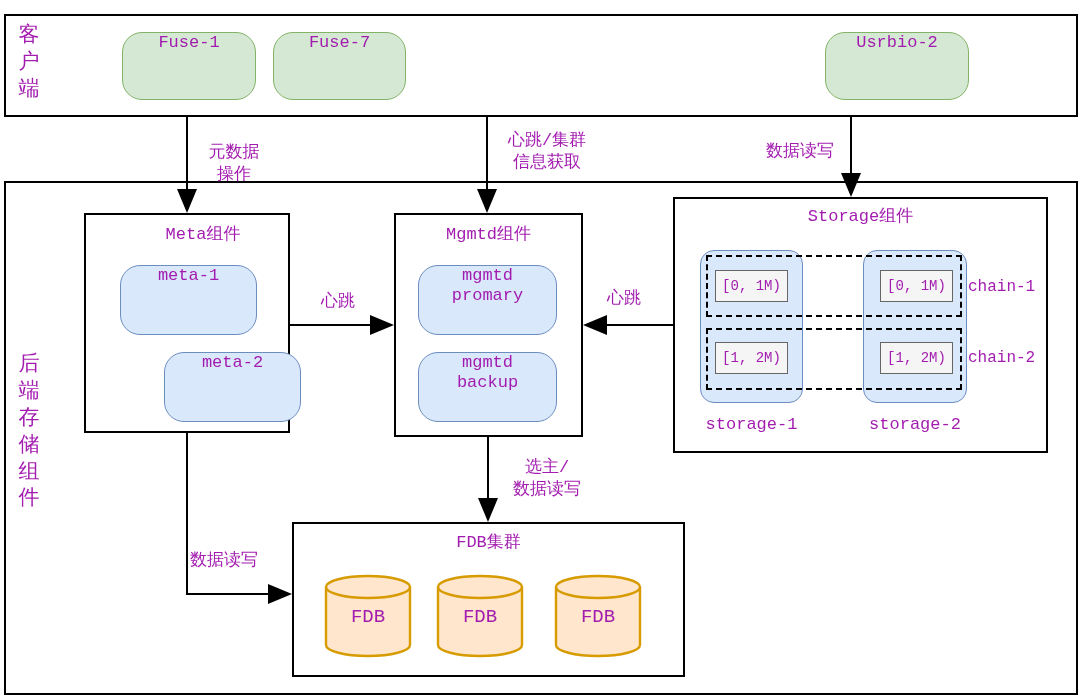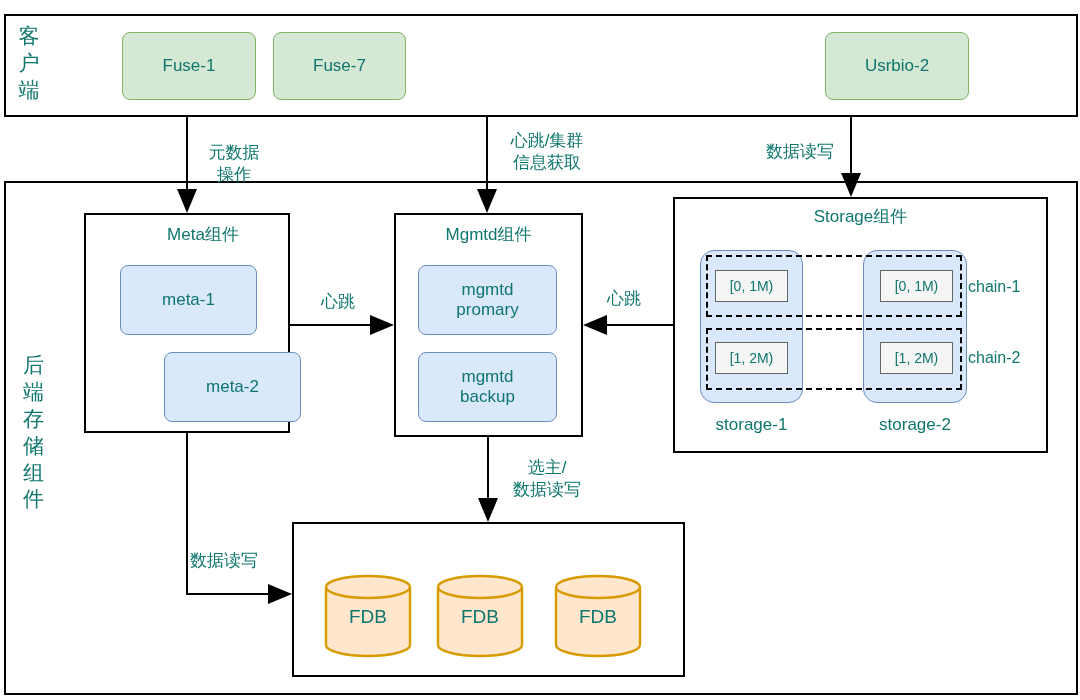--- a/index.html
+++ b/index.html
@@ -1,30 +1,30 @@
 <!DOCTYPE html>
 <html><head>
 <meta charset="utf-8">
 <style>
   html,body{margin:0;padding:0;background:#ffffff;}
   #canvas{
     position:relative;width:1080px;height:700px;background:#ffffff;
-    font-family:Liberation Sans, sans-serif;color:#0f766e;
+    font-family:Liberation Mono, monospace;color:#a21caf;
     overflow:hidden;
   }
   .band{position:absolute;border:2px solid #000;background:#fff;box-sizing:border-box;}
   .v-label{
     position:absolute;font-size:21px;line-height:1.28;font-weight:500;
     width:30px;text-align:center;word-break:break-all;letter-spacing:0;
   }
   .comp{position:absolute;border:2px solid #000;background:#fff;box-sizing:border-box;}
   .comp-title{position:absolute;font-size:17px;text-align:center;line-height:24px;}
   .node{
-    position:absolute;border-radius:8px;box-sizing:border-box;
-    display:flex;align-items:center;justify-content:center;
+    position:absolute;border-radius:20px;box-sizing:border-box;
+    display:flex;justify-content:center;
     font-size:17px;text-align:center;line-height:1.2;
   }
   .node-green{background:#d5e8d4;border:1.5px solid #82b366;}
   .node-blue{background:#dae8fc;border:1.5px solid #6c8ebf;}
   .storage-server{
     position:absolute;background:#dae8fc;border:1.5px solid #6c8ebf;
     border-radius:14px;box-sizing:border-box;
   }
   .dashed-chain{
     position:absolute;border:2.5px dashed #000;background:transparent;
@@ -56,21 +56,21 @@
     <span>Fuse-1</span>
   </div>
   <div class="node node-green" style="left:273px;top:32px;width:133px;height:68px;">
     <span>Fuse-7</span>
   </div>
   <div class="node node-green" style="left:825px;top:32px;width:144px;height:68px;">
     <span>Usrbio-2</span>
   </div>
 
   <div class="band" style="left:4px;top:181px;width:1074px;height:514px;"></div>
-  <div class="v-label" style="left:14px;top:352px;text-align:right;">后端存储组件</div>
+  <div class="v-label" style="left:14px;top:352px;">后端存储组件</div>
 
   <div class="comp" style="left:84px;top:213px;width:206px;height:220px;"></div>
   <div class="comp-title" style="left:84px;top:223px;width:238px;">Meta组件</div>
   <div class="node node-blue" style="left:120px;top:265px;width:137px;height:70px;">
     <span>meta-1</span>
   </div>
   <div class="node node-blue" style="left:120px;top:352px;width:137px;height:70px;margin-left:44px;">
     <span>meta-2</span>
   </div>
 
@@ -111,20 +111,21 @@
     <span>[1, 2M)</span>
   </div>
 
   <div class="plain-label" style="left:968px;top:277px;width:76px;text-align:left;font-size:16px;">chain-1</div>
   <div class="plain-label" style="left:968px;top:348px;width:76px;text-align:left;font-size:16px;">chain-2</div>
 
   <div class="plain-label" style="left:700px;top:414px;width:103px;">storage-1</div>
   <div class="plain-label" style="left:863px;top:414px;width:104px;">storage-2</div>
 
   <div class="comp" style="left:292px;top:522px;width:393px;height:155px;"></div>
+  <div class="comp-title" style="left:292px;top:531px;width:393px;">FDB集群</div>
 
   <div class="cyl" style="left:324px;top:574px;width:88px;height:85px;">
     <svg width="88" height="85" viewBox="0 0 88 85">
       <path d="M2 13 L2 71 A42 11 0 0 0 86 71 L86 13" fill="#ffe6cc" stroke="#d79b00" stroke-width="2.4"></path>
       <ellipse cx="44" cy="13" rx="42" ry="11" fill="#ffe6cc" stroke="#d79b00" stroke-width="2.4"></ellipse>
     </svg>
     <div class="cyl-text">FDB</div>
   </div>
   <div class="cyl" style="left:436px;top:574px;width:88px;height:85px;">
     <svg width="88" height="85" viewBox="0 0 88 85">

